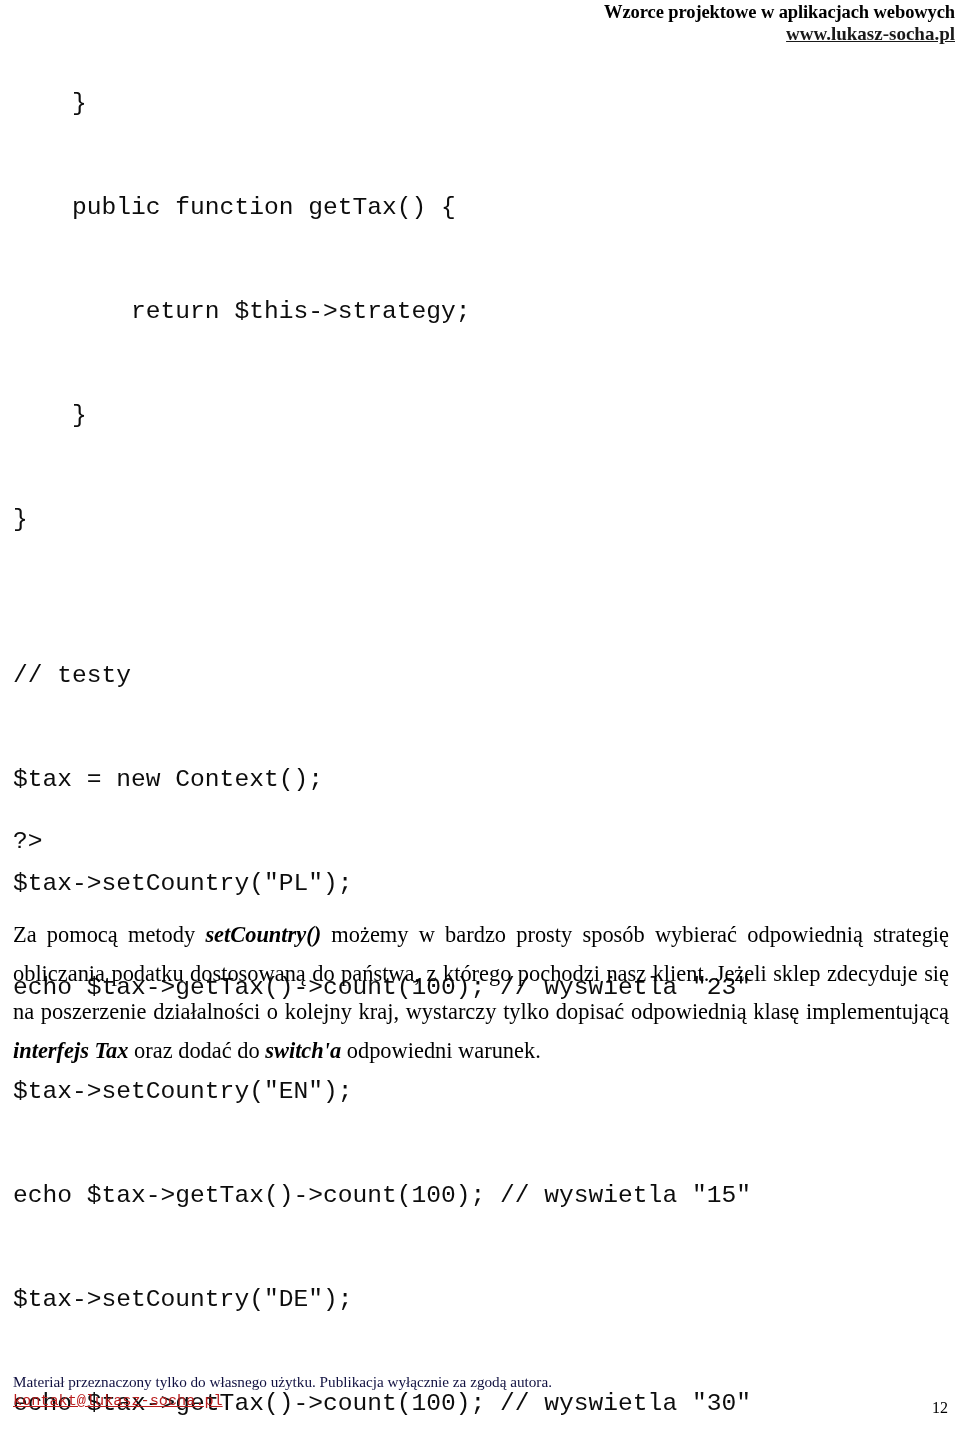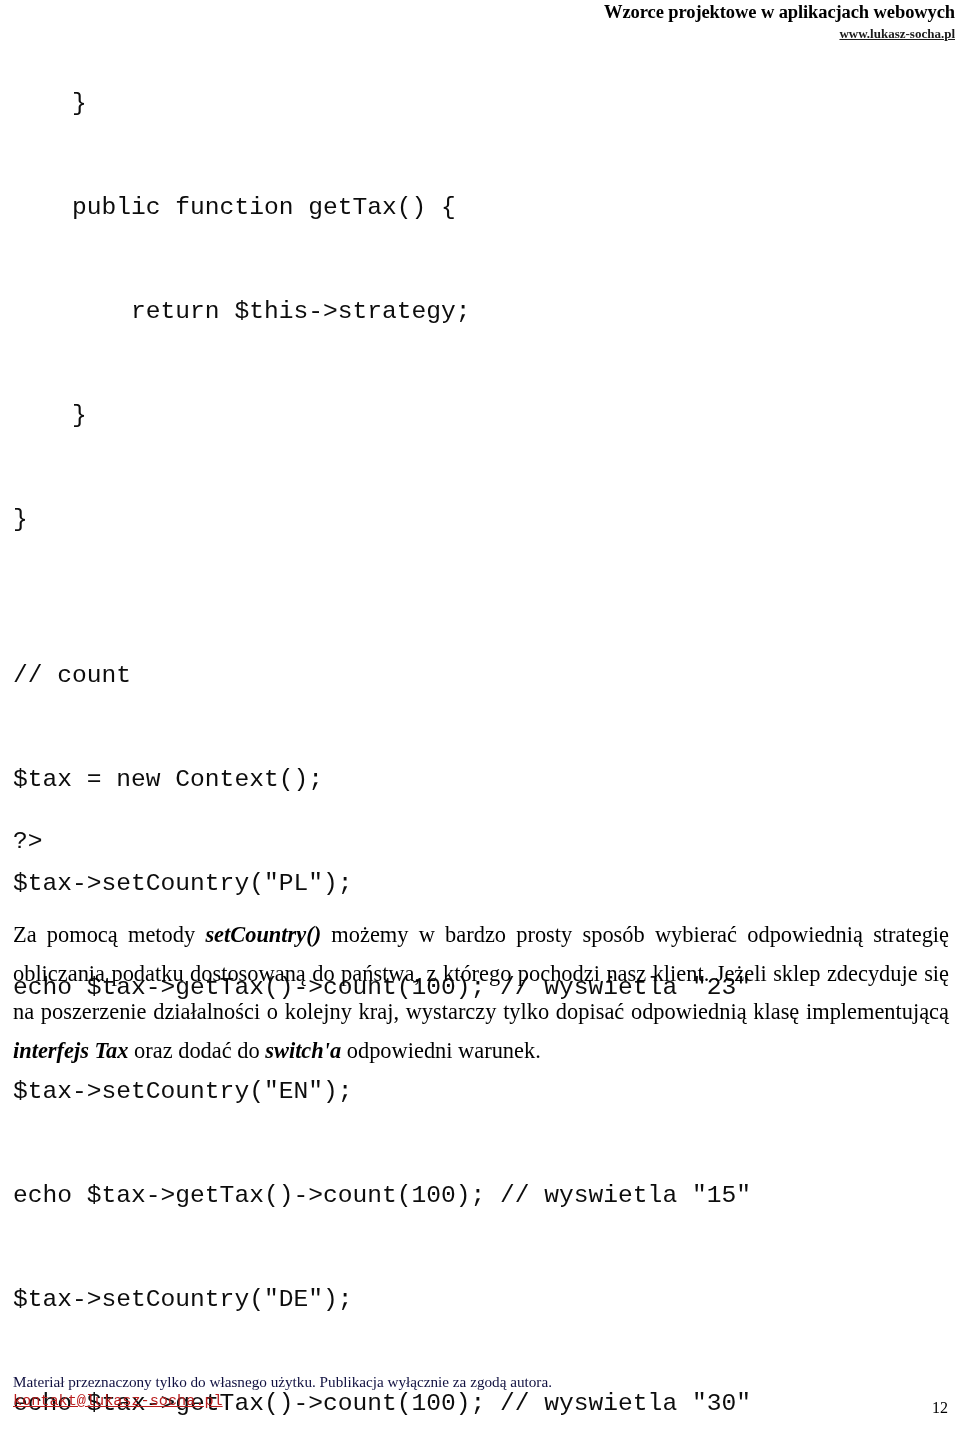--- a/index.html
+++ b/index.html
@@ -40,21 +40,21 @@
     line-height: 22px;
     letter-spacing: -0.1px;
     color: #000000;
     white-space: nowrap;
   }
   .header-site {
     display: inline-block;
     margin-top: 0px;
     font-family: "Liberation Serif", "DejaVu Serif", serif;
     font-weight: bold;
-    font-size: 13px;
+    font-size: 19px;
     line-height: 22px;
     text-decoration: underline;
     color: #1a1a1a;
     white-space: nowrap;
   }
 
   
   .code-block {
     position: absolute;
     left: 13px;
@@ -154,21 +154,21 @@
     <div class="code-line blank"></div>
     <div class="code-line">    public function getTax() {</div>
     <div class="code-line blank"></div>
     <div class="code-line">        return $this-&gt;strategy;</div>
     <div class="code-line blank"></div>
     <div class="code-line">    }</div>
     <div class="code-line blank"></div>
     <div class="code-line">}</div>
     <div class="code-line blank"></div>
     <div class="code-line blank"></div>
-    <div class="code-line">// count</div>
+    <div class="code-line">// testy</div>
     <div class="code-line blank"></div>
     <div class="code-line">$tax = new Context();</div>
     <div class="code-line blank"></div>
     <div class="code-line">$tax-&gt;setCountry("PL");</div>
     <div class="code-line blank"></div>
     <div class="code-line">echo $tax-&gt;getTax()-&gt;count(100); // wyswietla "23"</div>
     <div class="code-line blank"></div>
     <div class="code-line">$tax-&gt;setCountry("EN");</div>
     <div class="code-line blank"></div>
     <div class="code-line">echo $tax-&gt;getTax()-&gt;count(100); // wyswietla "15"</div>

